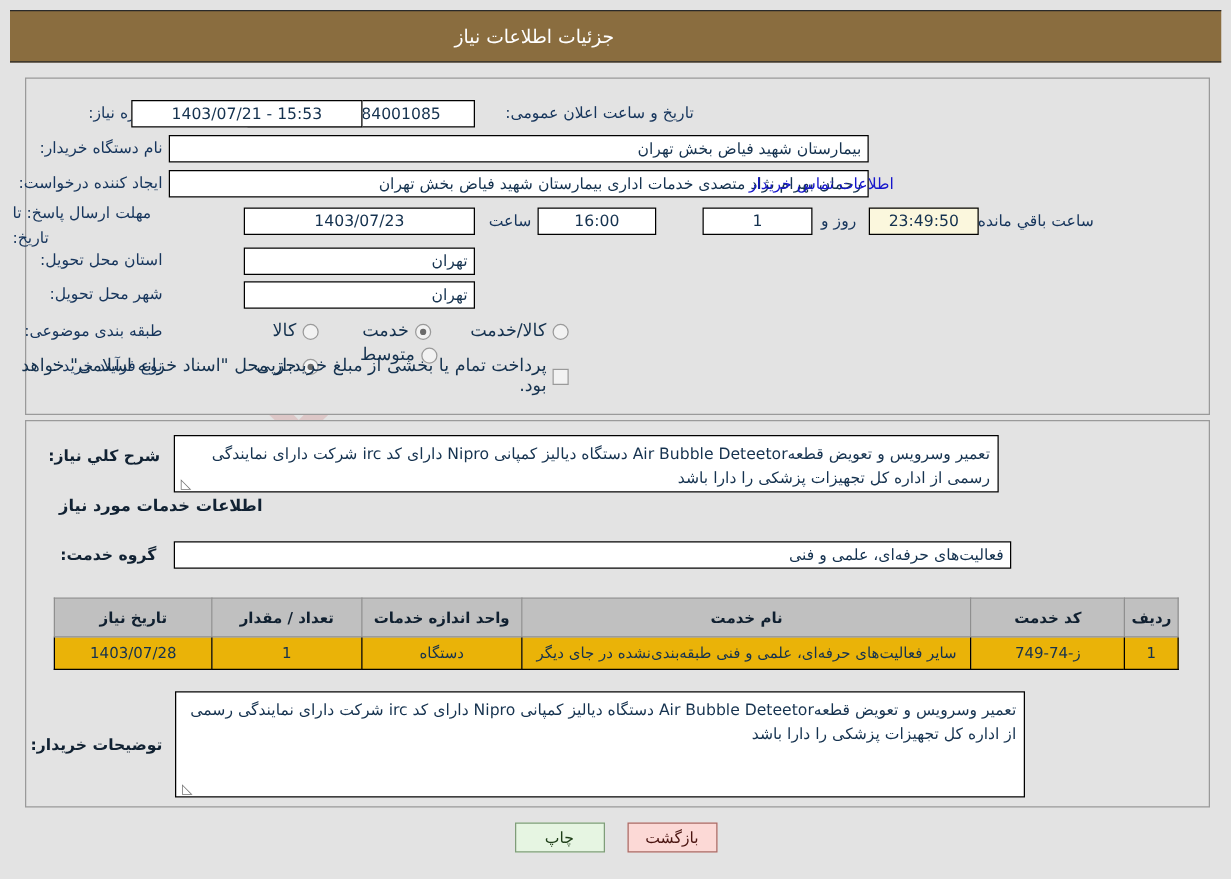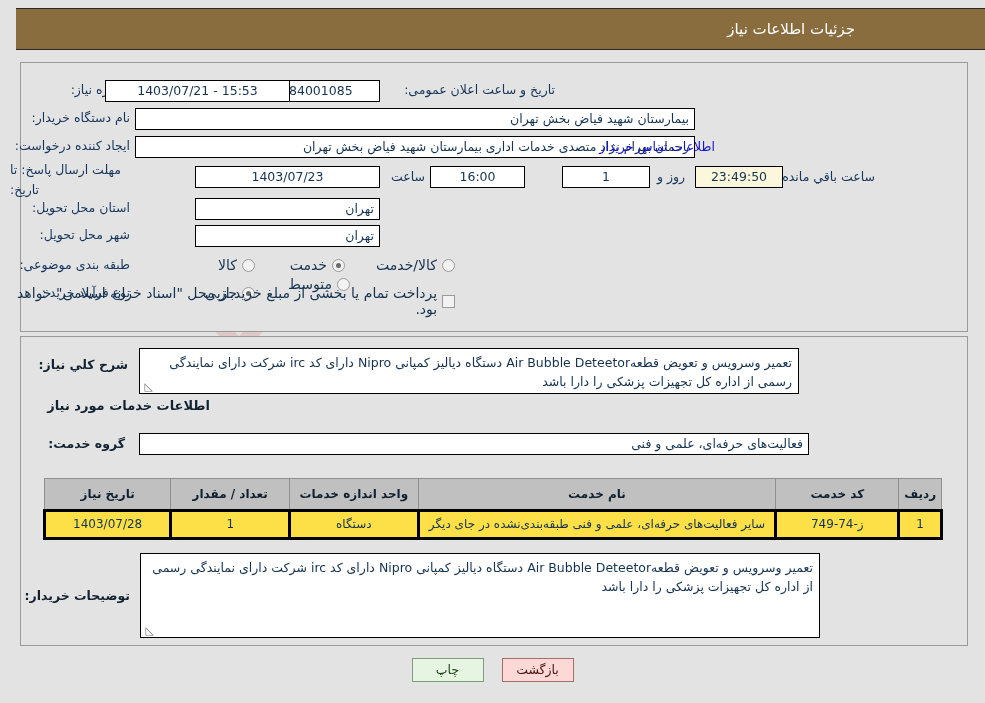--- a/index.html
+++ b/index.html
@@ -67,31 +67,31 @@
     font-size: 62px;
     font-weight: bold;
     font-family: "DejaVu Sans", sans-serif;
     direction: ltr;
     line-height: 58px;
   }
 
   
   #titlebar {
     position: absolute;
-    left: 16px;
+    left: 8px;
     top: 8px;
     width: 969px;
     height: 42px;
     background: #8a6d3f;
     border-top: 1px solid #2a2a2a;
     border-bottom: 1px solid #2a2a2a;
     box-sizing: border-box;
     display: flex;
     align-items: center;
-    justify-content: flex-start;
+    justify-content: center;
     padding-right: 0;
     z-index: 2;
   }
   #titlebar .ttl {
     color: #ffffff;
     font-size: 15px;
     font-weight: normal;
     padding-right: 130px;
   }
 
@@ -223,22 +223,22 @@
     background: #c0c0c0;
     border: 1px solid #8f8f8f;
     color: #102030;
     font-weight: bold;
     font-size: 12px;
     height: 26px;
     padding: 2px 4px;
     text-align: center;
   }
   #svc-table td {
-    background: #fde047;
-    border: 3px solid #000000;
+    background: #eab308;
+    border: 1px solid #000000;
     color: #15324f;
     font-size: 12px;
     padding: 4px 5px;
     text-align: center;
     vertical-align: middle;
     line-height: 17px;
   }
 
   
   #btnbar {

